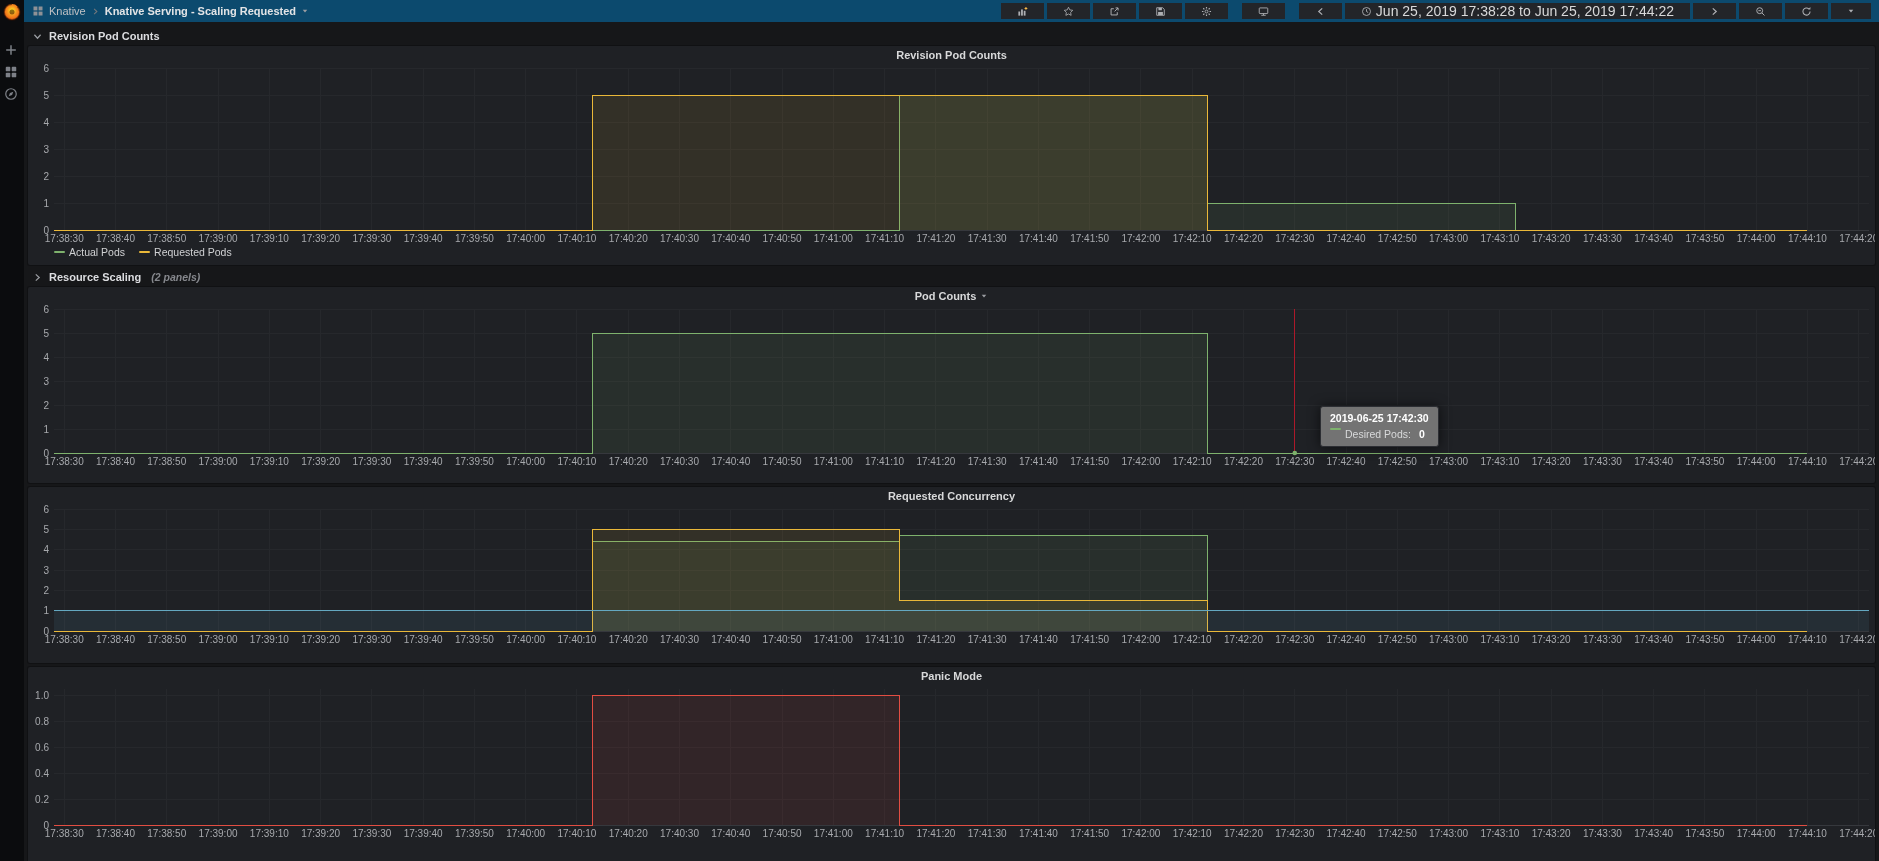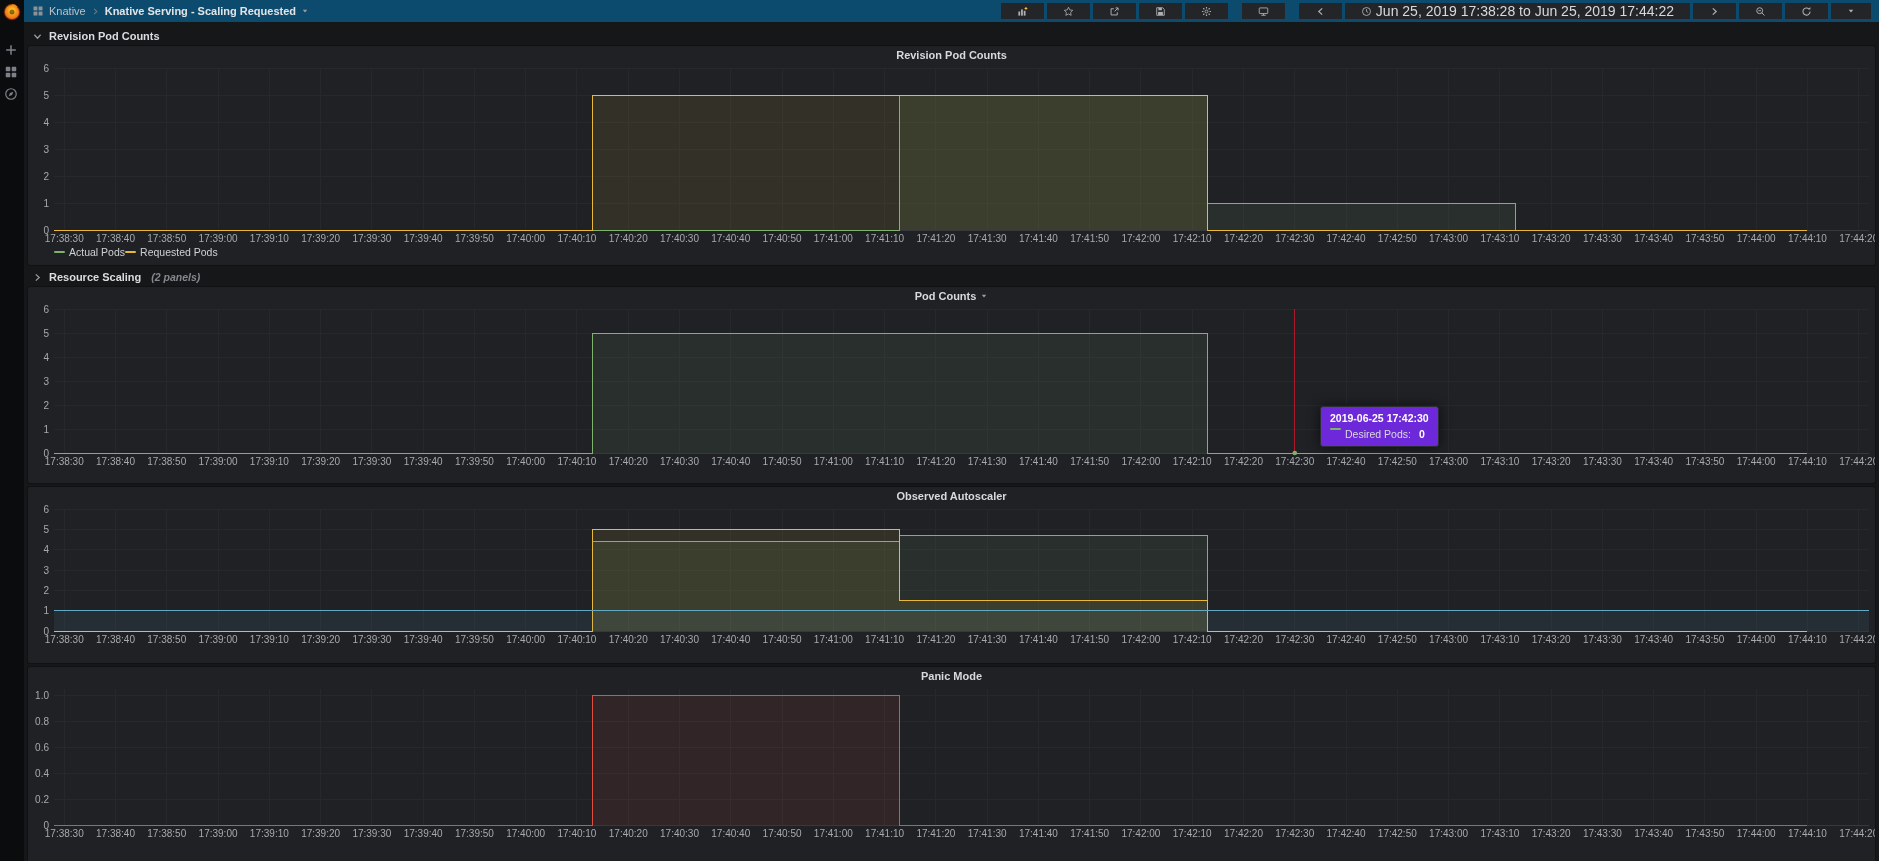--- a/index.html
+++ b/index.html
@@ -31,26 +31,26 @@
   
   .content{position:absolute;left:24px;top:22px;width:1855px;padding:0 4px}
   .row-head{display:flex;align-items:center;gap:6px;height:16px;margin:2px 0 2px 4px;font-size:11px;font-weight:bold;color:#dcdde0;cursor:pointer}
   .row-head.first{margin-top:6px}
   .row-head .icon{width:11px;height:11px;color:#9a9da2}
   .row-head .cnt{font-weight:bold;font-style:italic;color:#85878c;font-size:10.5px;margin-left:4px}
   .panel{position:relative;background:#1f2125;border-radius:2px;margin:2px 0 4px 0;box-shadow:0 0 0 1px #101113}
   .panel-title{height:18px;display:flex;align-items:center;justify-content:center;gap:4px;font-size:11px;font-weight:bold;color:#d8d9da;cursor:pointer}
   .panel-title .t-caret{width:8px;height:8px;color:#9a9da2}
   .chart{width:100%;position:relative}
-  .legend{display:flex;align-items:center;height:15px;padding:0 0 3px 26px;font-size:10.5px;color:#d0d1d3}
+  .legend{display:flex;gap:14px;align-items:center;height:15px;padding:0 0 3px 26px;font-size:10.5px;color:#d0d1d3}
   .legend-item{display:inline-flex;align-items:center;cursor:pointer;white-space:nowrap}
   .dash{width:11px;height:2px;border-radius:1px;display:inline-block;margin-right:4px}
 
   
-  .tooltip{position:absolute;left:1292px;top:119px;background:#6d28d9;border:1px solid #2c2e33;border-radius:3px;padding:5px 9px 6px 9px;font-size:10.5px;box-shadow:0 0 12px rgba(0,0,0,.6);z-index:5;pointer-events:none}
+  .tooltip{position:absolute;left:1292px;top:119px;background:#737373;border:1px solid #2c2e33;border-radius:3px;padding:5px 9px 6px 9px;font-size:10.5px;box-shadow:0 0 12px rgba(0,0,0,.6);z-index:5;pointer-events:none}
   .tooltip .ts{font-weight:bold;color:#fff;margin-bottom:4px;white-space:nowrap}
   .tooltip .trow{display:flex;align-items:flex-start;white-space:nowrap;color:#d8d9da}
   .tooltip .val{font-weight:bold;color:#fff;margin-left:8px}
 </style>
 </head>
 <body>
 
 <div class="sidebar">
   <div class="logo"><span class="icon" style="width:20px;height:20px">
         <svg viewBox="0 0 24 24">
@@ -456,21 +456,21 @@
       <div class="trow">
         <span class="dash" id="tt-dash" style="background: rgb(126, 178, 109);"></span>
         <span>Desired Pods:</span>
         <span class="val">0</span>
       </div>
     </div>
   </div>
 
   <div class="panel" style="height:176px">
     <div class="panel-title">
-      <span>Observed Autoscaler</span>
+      <span>Requested Concurrency</span>
     </div>
     <div class="chart" style="height:142px"><svg width="1847" height="142">
           <line x1="36.25423728813559" y1="4" x2="36.25423728813559" y2="126" stroke="#26282c" stroke-width="1" shape-rendering="crispEdges"></line>
           <text x="36.25423728813559" y="138" text-anchor="middle" fill="#a7a9ad" font-size="10">17:38:30</text>
           <line x1="87.52542372881356" y1="4" x2="87.52542372881356" y2="126" stroke="#26282c" stroke-width="1" shape-rendering="crispEdges"></line>
           <text x="87.52542372881356" y="138" text-anchor="middle" fill="#a7a9ad" font-size="10">17:38:40</text>
           <line x1="138.79661016949154" y1="4" x2="138.79661016949154" y2="126" stroke="#26282c" stroke-width="1" shape-rendering="crispEdges"></line>
           <text x="138.79661016949154" y="138" text-anchor="middle" fill="#a7a9ad" font-size="10">17:38:50</text>
           <line x1="190.0677966101695" y1="4" x2="190.0677966101695" y2="126" stroke="#26282c" stroke-width="1" shape-rendering="crispEdges"></line>
           <text x="190.0677966101695" y="138" text-anchor="middle" fill="#a7a9ad" font-size="10">17:39:00</text>

